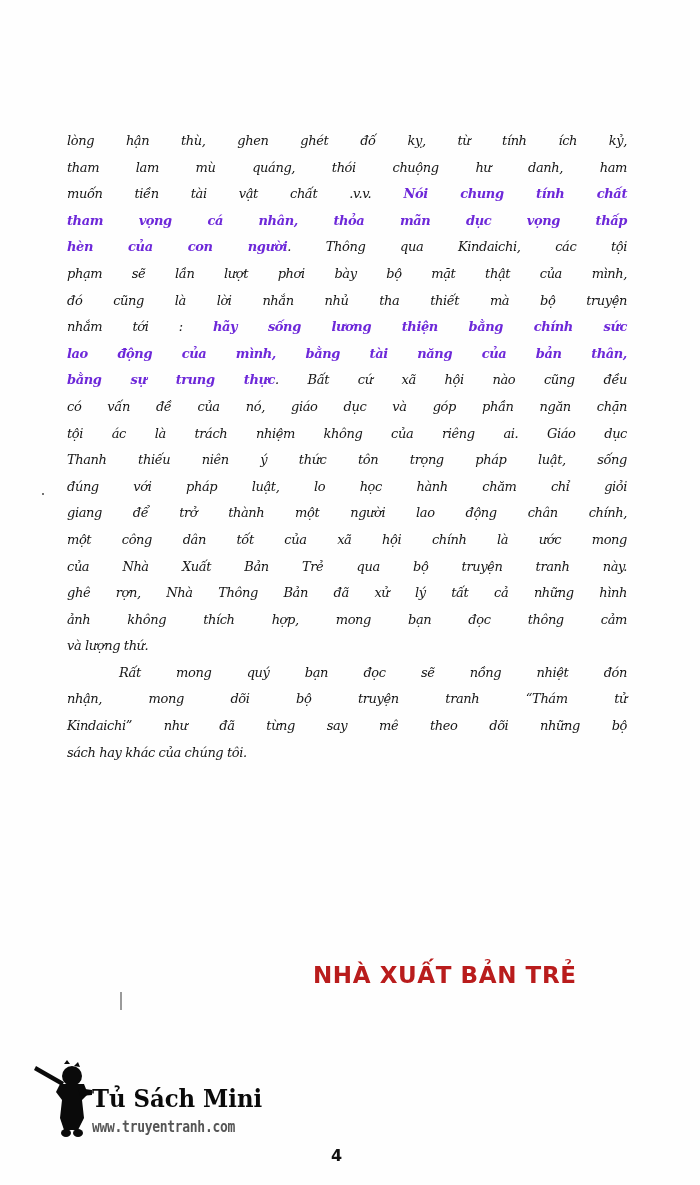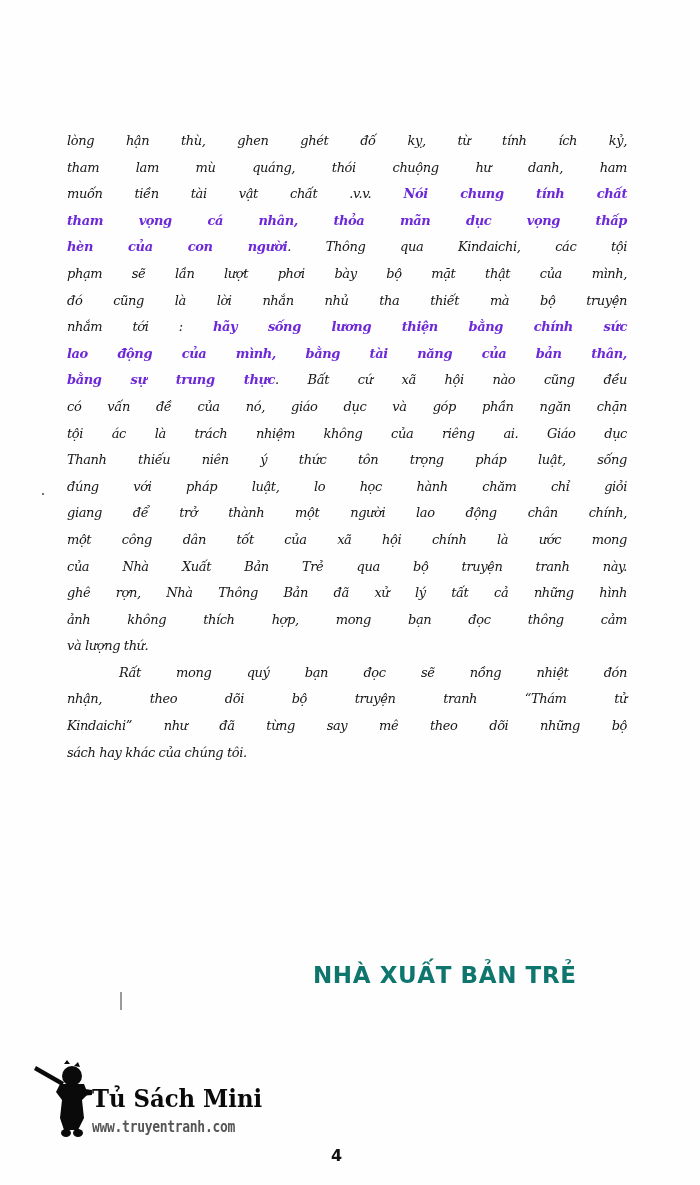--- a/index.html
+++ b/index.html
@@ -55,21 +55,21 @@
       color: #6d28d9;
     }
     .signature {
       position: absolute;
       left: 313px;
       top: 962px;
       font-family: "DejaVu Sans", "Liberation Sans", sans-serif;
       font-size: 23px;
       font-weight: 600;
       letter-spacing: 0.6px;
-      color: #0f766e;
+      color: #b91c1c;
       white-space: nowrap;
     }
     .margin-dot {
       position: absolute;
       left: 42px;
       top: 493px;
       width: 2px;
       height: 2px;
       background: #444;
       border-radius: 1px;
@@ -149,21 +149,21 @@
     <span class="line"><span>tội ác là trách nhiệm không của riêng ai. Giáo dục</span></span>
     <span class="line"><span>Thanh thiếu niên ý thức tôn trọng pháp luật, sống</span></span>
     <span class="line"><span>đúng với pháp luật, lo học hành chăm chỉ giỏi</span></span>
     <span class="line"><span>giang để trở thành một người lao động chân chính,</span></span>
     <span class="line"><span>một công dân tốt của xã hội chính là ước mong</span></span>
     <span class="line"><span>của Nhà Xuất Bản Trẻ qua bộ truyện tranh này.</span></span>
     <span class="line"><span>ghê rợn, Nhà Thông Bản đã xử lý tất cả những hình</span></span>
     <span class="line"><span>ảnh không thích hợp, mong bạn đọc thông cảm</span></span>
     <span class="line last"><span>và lượng thứ.</span></span>
     <span class="line indent"><span>Rất mong quý bạn đọc sẽ nồng nhiệt đón</span></span>
-    <span class="line"><span>nhận, theo dõi bộ truyện tranh “Thám tử</span></span>
+    <span class="line"><span>nhận, mong dõi bộ truyện tranh “Thám tử</span></span>
     <span class="line"><span>Kindaichi” như đã từng say mê theo dõi những bộ</span></span>
     <span class="line last"><span>sách hay khác của chúng tôi.</span></span>
   </div>
 
   <div class="margin-dot"></div>
   <div class="margin-tick"></div>
 
   <div class="signature">NHÀ XUẤT BẢN TRẺ</div>
 
   <div class="logo">

